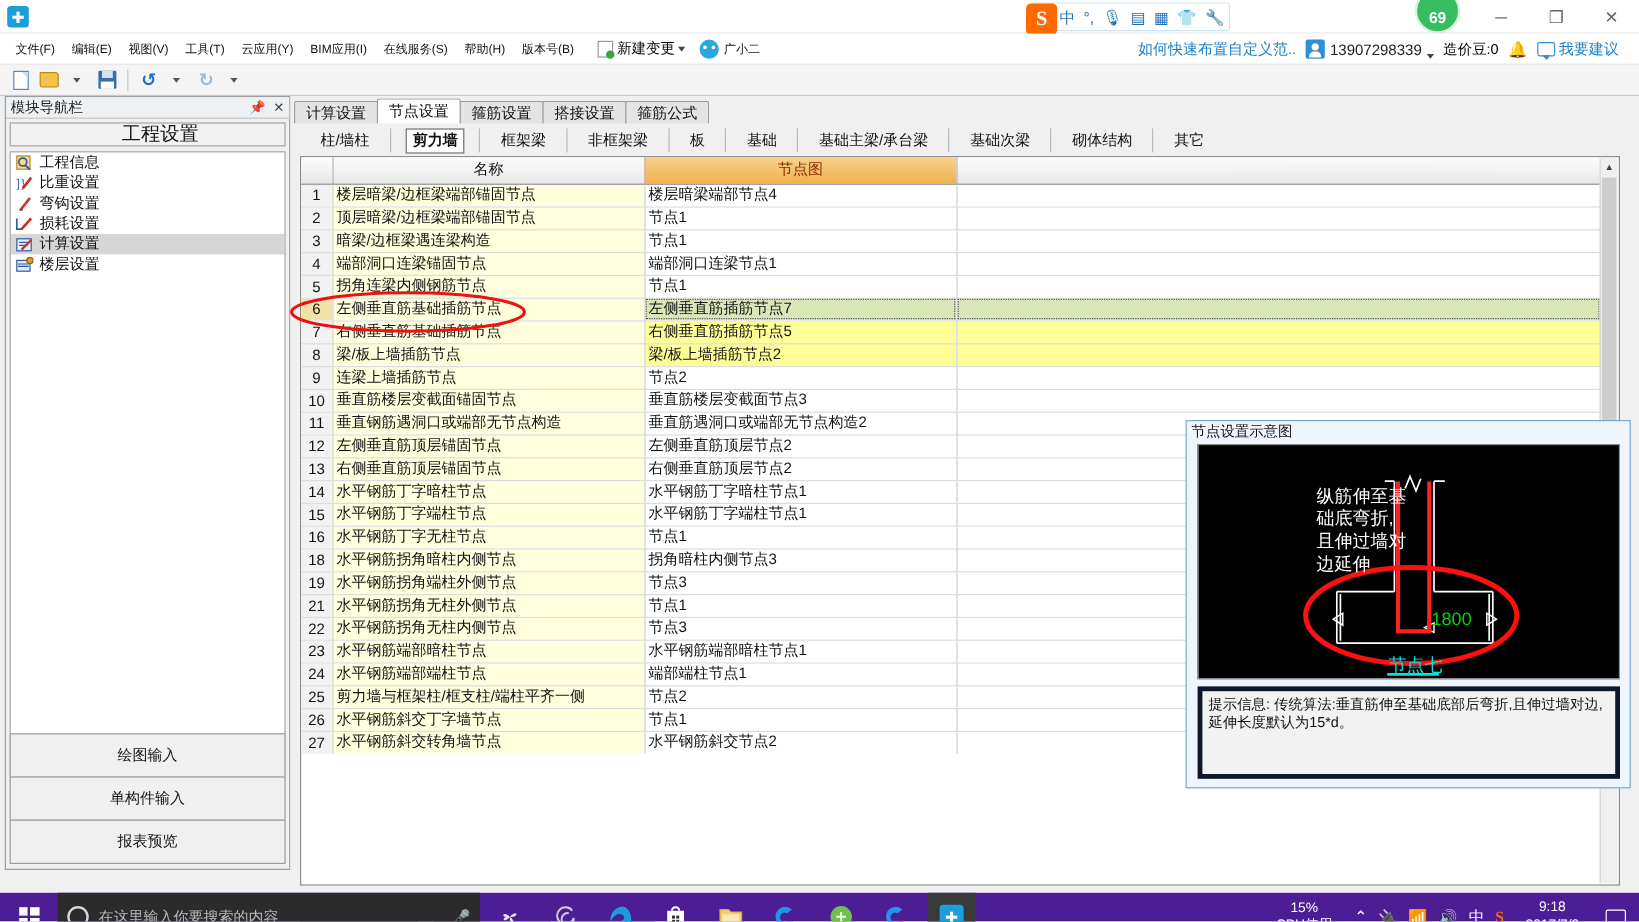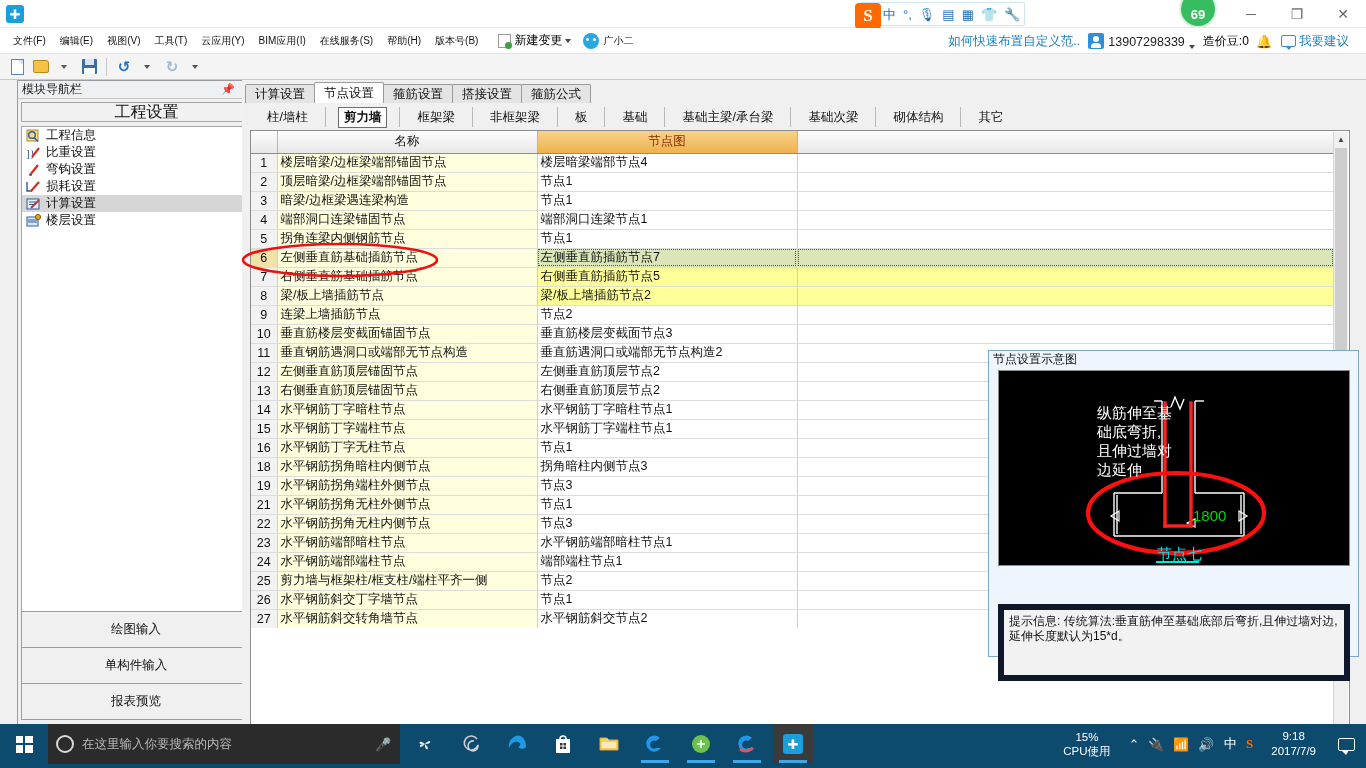--- a/index.html
+++ b/index.html
@@ -97,21 +97,21 @@
   .ico-new:after{content:'';position:absolute;right:0;top:0;border-left:5px solid transparent;border-top:5px solid #cfe0f2;}
   .ico-open { width:16px;height:13px;background:#f5c246;border:1px solid #b98a1e;border-radius:1px 3px 2px 2px; }
   .ico-save { width:15px;height:15px;background:#3a6ea5;position:relative;border-radius:1px;}
   .ico-save:before{content:'';position:absolute;left:3px;top:0;width:9px;height:6px;background:#d7e5f3;}
   .ico-save:after{content:'';position:absolute;left:2px;bottom:0;width:11px;height:6px;background:#fff;}
   .ico-undo, .ico-redo { font-size:15px; color:#1f70c1; font-weight:bold; }
   .ico-redo { color:#9db9d4; }
 
   
   .leftpanel {
-    position:absolute; left:17px; top:80px; width:238px; height:645px;
+    position:absolute; left:4px; top:80px; width:238px; height:645px;
     background:#f0f0f0; border:1px solid #9b9b9b;
   }
   .lp-header {
     height:18px; background:#eef1f4; border-bottom:1px solid #c6c6c6;
     display:flex; align-items:center; padding:0 4px;
     font-size:12px; color:#222;
   }
   .lp-header .sp { flex:1; }
   .lp-hicon { color:#444; font-size:11px; margin-left:6px; }
   .lp-title {
@@ -202,27 +202,27 @@
     position:absolute; left:988px; top:350px; width:371px; height:307px;
     background:#eef5fc; border:1px solid #7ba7cf;
   }
   .diag-title { height:15px; font-size:12px; color:#111; padding:0 4px; }
   .diag-canvas {
     position:absolute; left:9px; top:19px; width:352px; height:196px;
     background:#000; border:1px solid #8a8a8a; overflow:hidden;
   }
   .diag-tip {
     position:absolute; left:9px; top:221px; width:352px; height:77px;
-    background:#f2f2f2; border:6px solid #0f172a; padding:4px 5px;
-    font-size:12px; color:#111; line-height:15px;margin-top:32px;
+    background:#f2f2f2; border:4px solid #0f172a; padding:4px 5px;
+    font-size:12px; color:#111; line-height:15px;
   }
   .tip-lbl { font-weight:normal; }
 
   
-  .taskbar { position:absolute; left:0; bottom:0; width:1366px; height:44px; background:#0c4a6e; }
+  .taskbar { position:absolute; left:0; bottom:0; width:1366px; height:24px; background:#4c1d95; }
   .tb-start { position:absolute; left:0; top:0; width:48px; height:40px; display:flex;align-items:center;justify-content:center;}
   .winlogo { width:17px;height:17px; display:grid; grid-template-columns:1fr 1fr; grid-gap:2px; }
   .winlogo i { background:#fff; display:block; }
   .tb-search {
     position:absolute; left:48px; top:0; width:352px; height:40px;
     background:#2b2b2b; display:flex; align-items:center; padding:0 8px; gap:8px;
   }
   .circ { width:18px;height:18px;border:2px solid #d8d8d8;border-radius:50%; flex:0 0 18px;}
   .srch-txt { color:#b9b9b9; font-size:12.5px; flex:1; }
   .mic { color:#cfcfcf; font-size:13px; }

